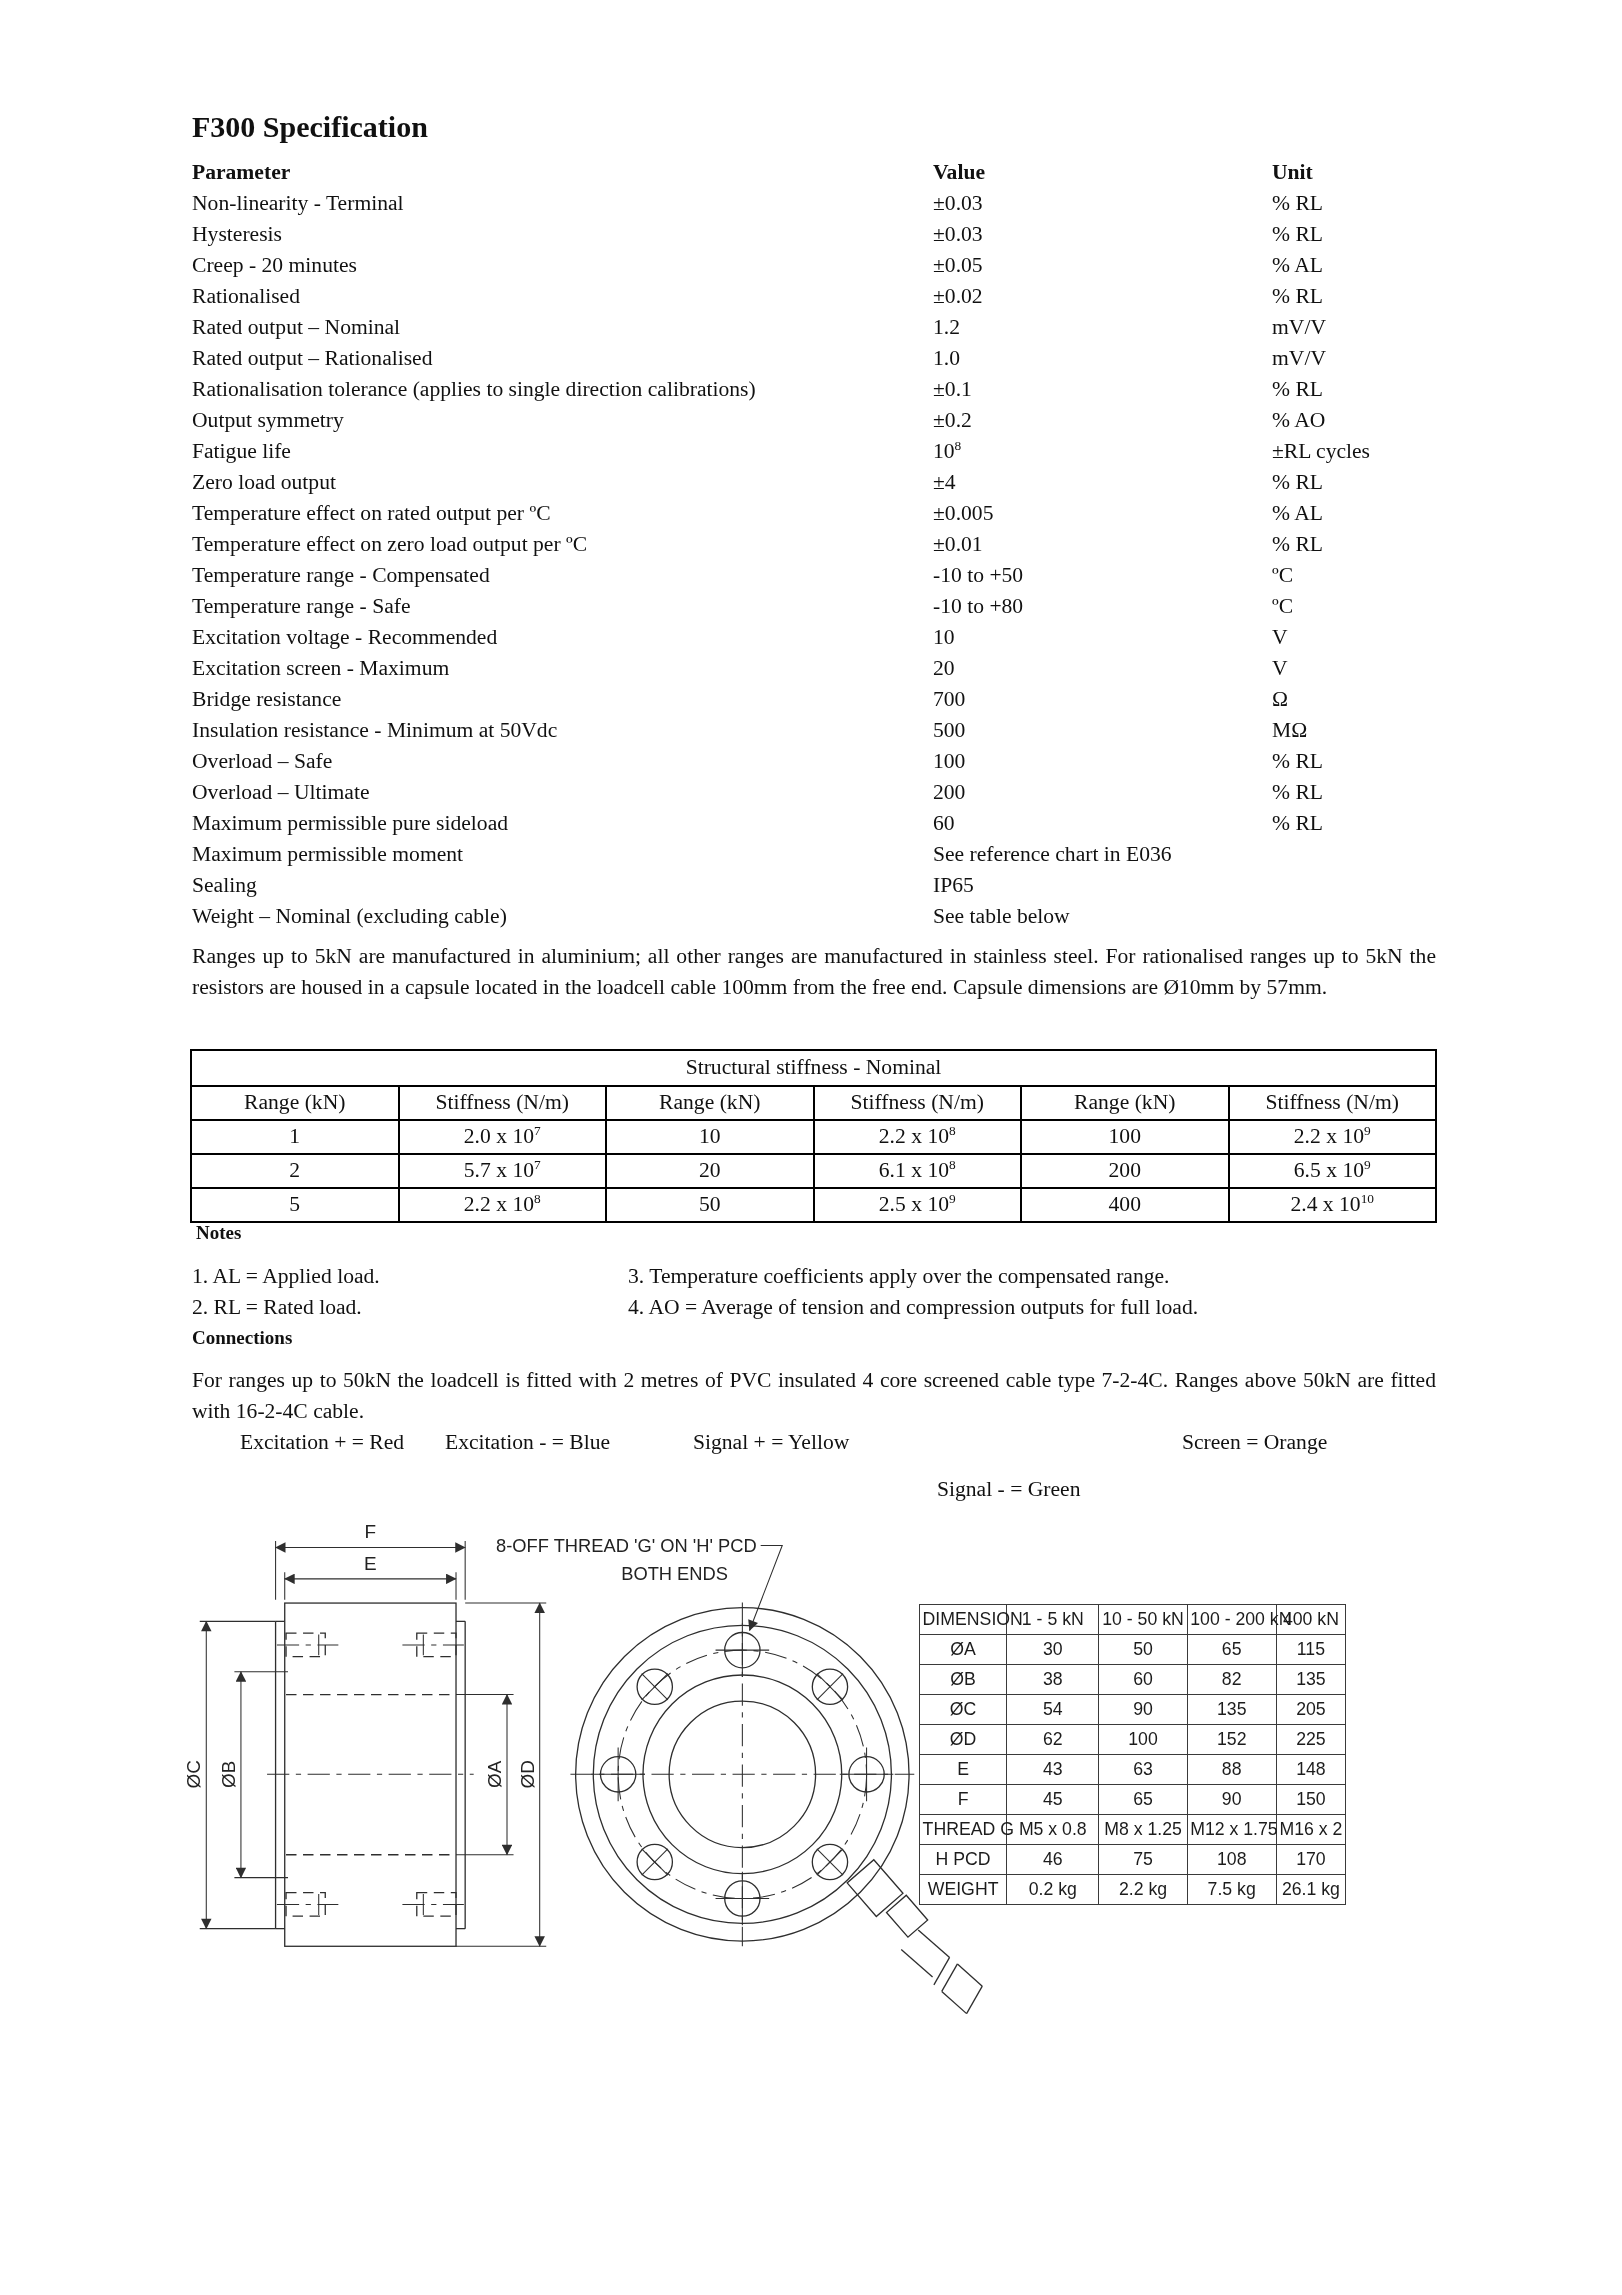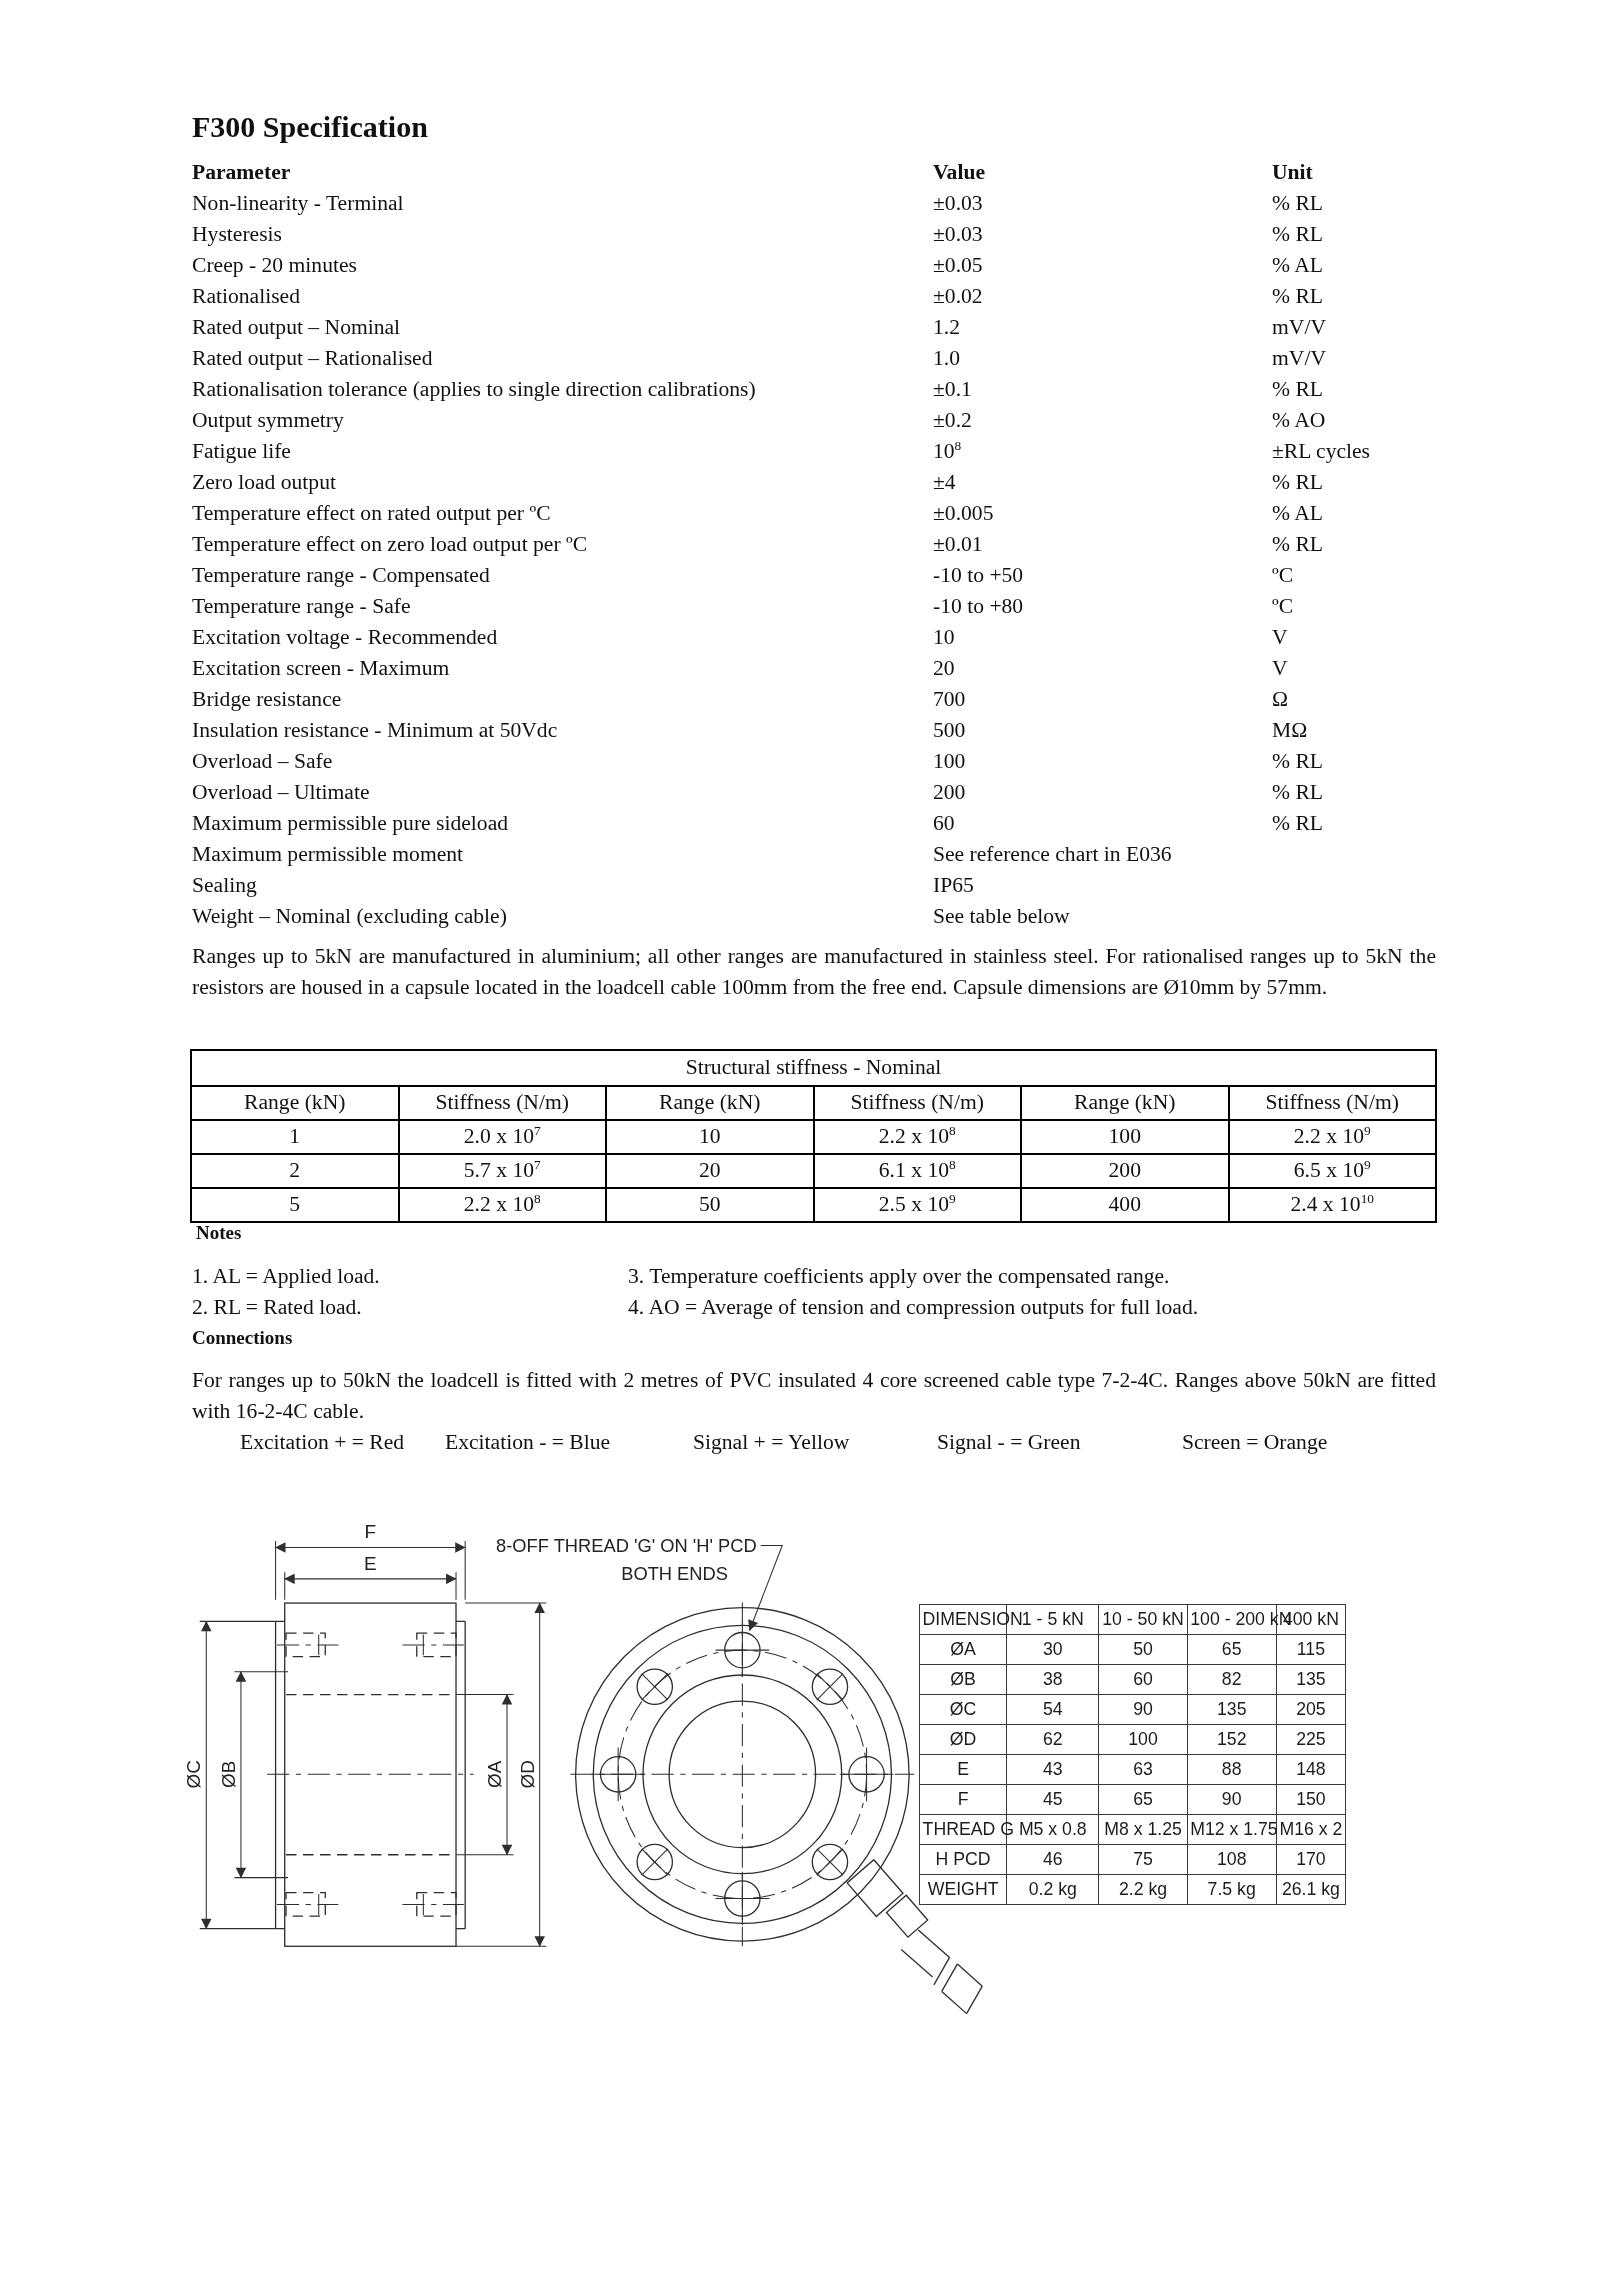--- a/index.html
+++ b/index.html
@@ -242,21 +242,21 @@
     <div>4. AO = Average of tension and compression outputs for full load.</div>
   </div>
 
   <div class="abs h-sect" style="left:192px;top:1327px;">Connections</div>
   <div class="abs para" style="left:192px;top:1365px;">For ranges up to 50kN the loadcell is fitted with 2 metres of PVC insulated 4 core screened cable type 7-2-4C. Ranges above 50kN are fitted with 16-2-4C cable.</div>
 
   <div class="abs wires" style="left:0;top:1427px;">
     <span style="left:192px;margin-left:48px;">Excitation + = Red</span>
     <span style="left:445px;">Excitation - = Blue</span>
     <span style="left:693px;">Signal + = Yellow</span>
-    <span style="left:937px;">Signal - = Green</span>
+    <span style="left:937px;margin-top:47px;">Signal - = Green</span>
     <span style="left:1182px;">Screen = Orange</span>
   </div>
 
 
   <svg class="abs" style="left:0;top:1505px;" width="1622" height="523" viewBox="0 2300 2480 800">
     <defs>
       <marker id="ah" viewBox="0 0 10 10" refX="9.5" refY="5" markerUnits="userSpaceOnUse" markerWidth="26" markerHeight="16" orient="auto-start-reverse">
         <path d="M0,0 L10,5 L0,10 z" fill="#2e2e2e"></path>
       </marker>
     </defs>

